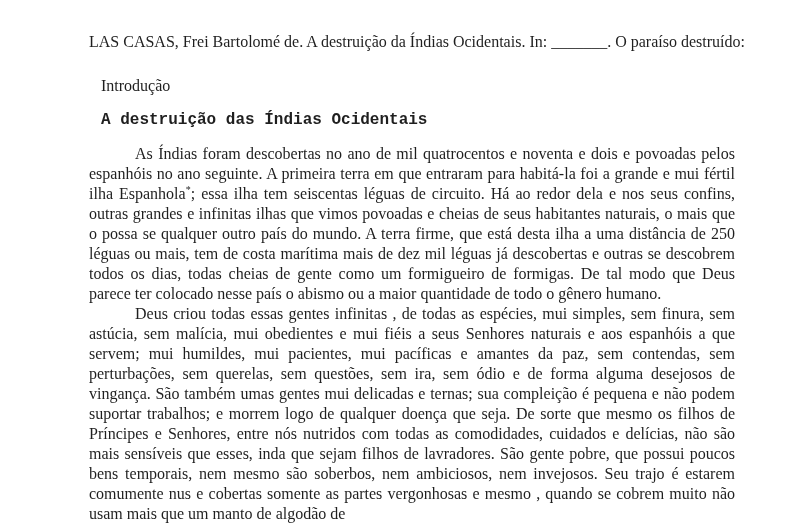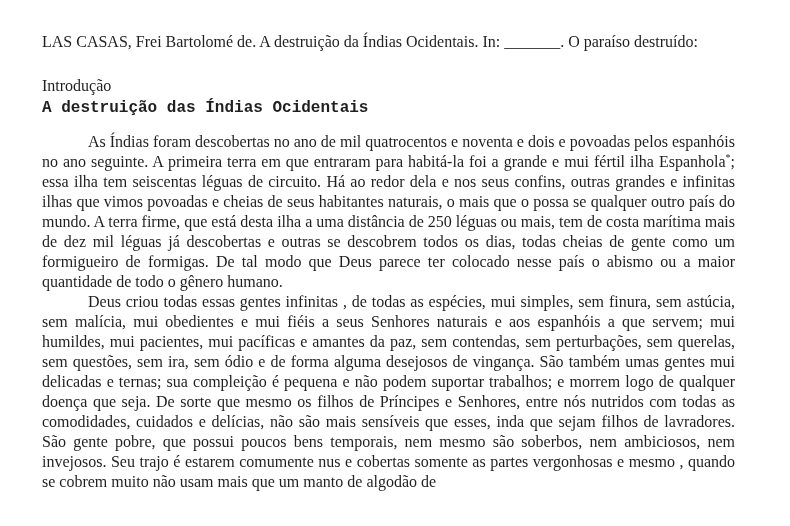--- a/index.html
+++ b/index.html
@@ -11,35 +11,35 @@
     height: 526px;
     overflow: hidden;
     background: #ffffff;
     font-family: "Liberation Serif", "DejaVu Serif", serif;
     color: #1f1f1f;
   }
   .page {
     box-sizing: border-box;
     width: 790px;
     height: 526px;
-    padding: 31px 55px 0 42px;
+    padding: 31px 55px 0 89px;
     overflow: hidden;
     font-size: 16px;
     line-height: 22px;
     -webkit-font-smoothing: antialiased;
   }
   .ref-block {
     margin: 0 0 22px 0;
   }
   .ref-line {
     display: block;
     white-space: nowrap;
   }
   .section-head p {
-    margin: 0;
+    margin: 12px;
   }
   .section-title {
     font-weight: bold;
     font-family: Liberation Mono, monospace;
   }
   .epigraph {
     font-style: italic;
   }
   .body-text {
     margin-top: 13px;

